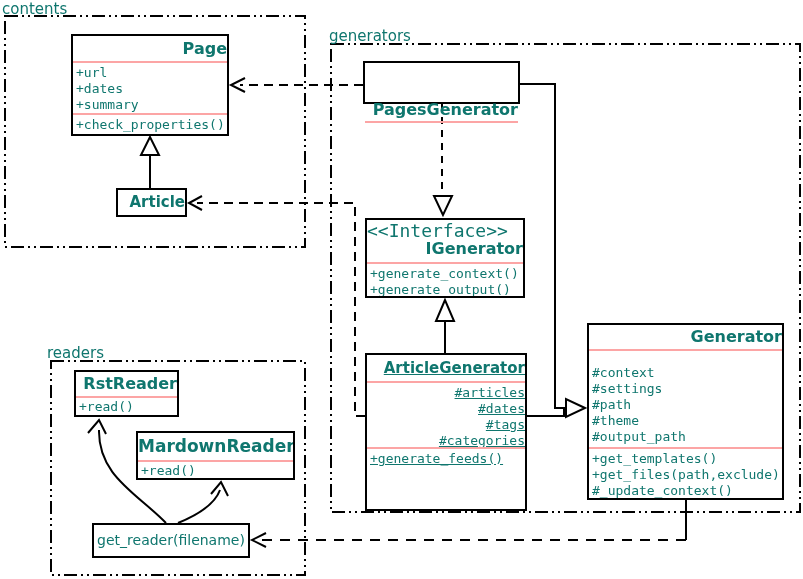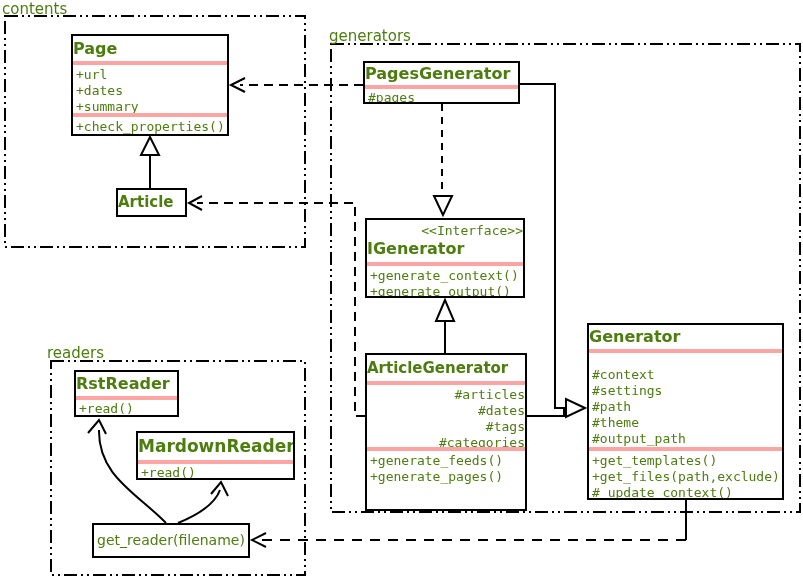--- a/index.html
+++ b/index.html
@@ -1,37 +1,37 @@
 <!DOCTYPE html>
 <html><head>
 <meta charset="utf-8">
 <style>
   html,body { margin:0; padding:0; background:#ffffff; }
   .canvas {
     position:relative; width:803px; height:579px; background:#ffffff;
-    color:#4d7c0f; font-family:"DejaVu Sans", sans-serif; overflow:hidden;
+    color:#0f766e; font-family:"DejaVu Sans", sans-serif; overflow:hidden;
   }
   svg.wires { position:absolute; left:0; top:0; }
   .pkg-label {
     position:absolute; font-size:15px; line-height:16px;
     font-family:"DejaVu Sans", sans-serif; background:transparent;
   }
   .uml-class {
     position:absolute; box-sizing:border-box; background:#ffffff;
     border:2px solid #000; display:flex; flex-direction:column;
   }
   .uml-title {
-    font-weight:bold; text-align:left; font-family:"DejaVu Sans", sans-serif;
+    font-weight:bold; text-align:right; font-family:"DejaVu Sans", sans-serif;
     flex:0 0 auto; overflow:hidden; white-space:nowrap;
   }
   .stereo {
-    font-family:"DejaVu Sans Mono", monospace; font-size:13px; line-height:17px;
-    text-align:right; white-space:pre;
+    font-family:"DejaVu Sans Mono", monospace; font-size:18px; line-height:17px;
+    text-align:left; white-space:pre;
   }
-  .sec { border-top:4px solid #fca5a5; box-sizing:border-box; flex:1 1 auto; overflow:hidden; }
+  .sec { border-top:2px solid #fca5a5; box-sizing:border-box; flex:1 1 auto; overflow:hidden; }
   .mrow {
     font-family:"DejaVu Sans Mono", monospace; font-size:13px; line-height:16px;
     padding-left:3px; white-space:pre;
   }
   .plainrow {
     font-family:"DejaVu Sans", sans-serif; font-size:14px; text-align:center;
     white-space:nowrap;
   }
 </style>
 </head>
@@ -107,48 +107,47 @@
     <div class="sec" style="padding-top:2px;">
       <div class="mrow">+check_properties()</div>
     </div>
   </div>
 
   <div class="uml-class" style="left:116px; top:188px; width:71px; height:29px;">
     <div class="uml-title" style="height:25px; line-height:25px; font-size:15px;">Article</div>
   </div>
 
   <div class="uml-class" style="left:363px; top:61px; width:157px; height:43px;">
-    <div class="uml-title" style="height:22px; line-height:22px; font-size:16px;">PagesGenerator</div>
+    <div class="uml-title" style="height:22px; line-height:22px; font-size:16px;margin-top:36px;">PagesGenerator</div>
     <div class="sec" style="padding-top:1px;">
       <div class="mrow">#pages</div>
     </div>
   </div>
 
   <div class="uml-class" style="left:365px; top:218px; width:160px; height:80px;">
     <div style="flex:0 0 40px; padding-top:2px;">
       <div class="stereo">&lt;&lt;Interface&gt;&gt;</div>
       <div class="uml-title" style="line-height:19px; font-size:16px;">IGenerator</div>
     </div>
     <div class="sec" style="padding-top:2px;">
       <div class="mrow">+generate_context()</div>
       <div class="mrow">+generate_output()</div>
     </div>
   </div>
 
-  <div class="uml-class" style="left:365px; top:353px; width:162px; height:158px;">
+  <div class="uml-class" style="left:365px; top:353px; width:162px; height:158px;text-decoration:underline;">
     <div class="uml-title" style="height:26px; line-height:26px; font-size:15px;">ArticleGenerator</div>
     <div class="sec" style="flex:0 0 66px; padding-top:2px;text-align:right;">
       <div class="mrow">#articles</div>
       <div class="mrow">#dates</div>
       <div class="mrow">#tags</div>
       <div class="mrow">#categories</div>
     </div>
     <div class="sec" style="padding-top:2px;">
       <div class="mrow">+generate_feeds()</div>
-      <div class="mrow">+generate_pages()</div>
     </div>
   </div>
 
   <div class="uml-class" style="left:587px; top:323px; width:197px; height:177px;">
     <div class="uml-title" style="height:24px; line-height:24px; font-size:16px;">Generator</div>
     <div class="sec" style="flex:0 0 98px; padding-top:14px;">
       <div class="mrow">#context</div>
       <div class="mrow">#settings</div>
       <div class="mrow">#path</div>
       <div class="mrow">#theme</div>

